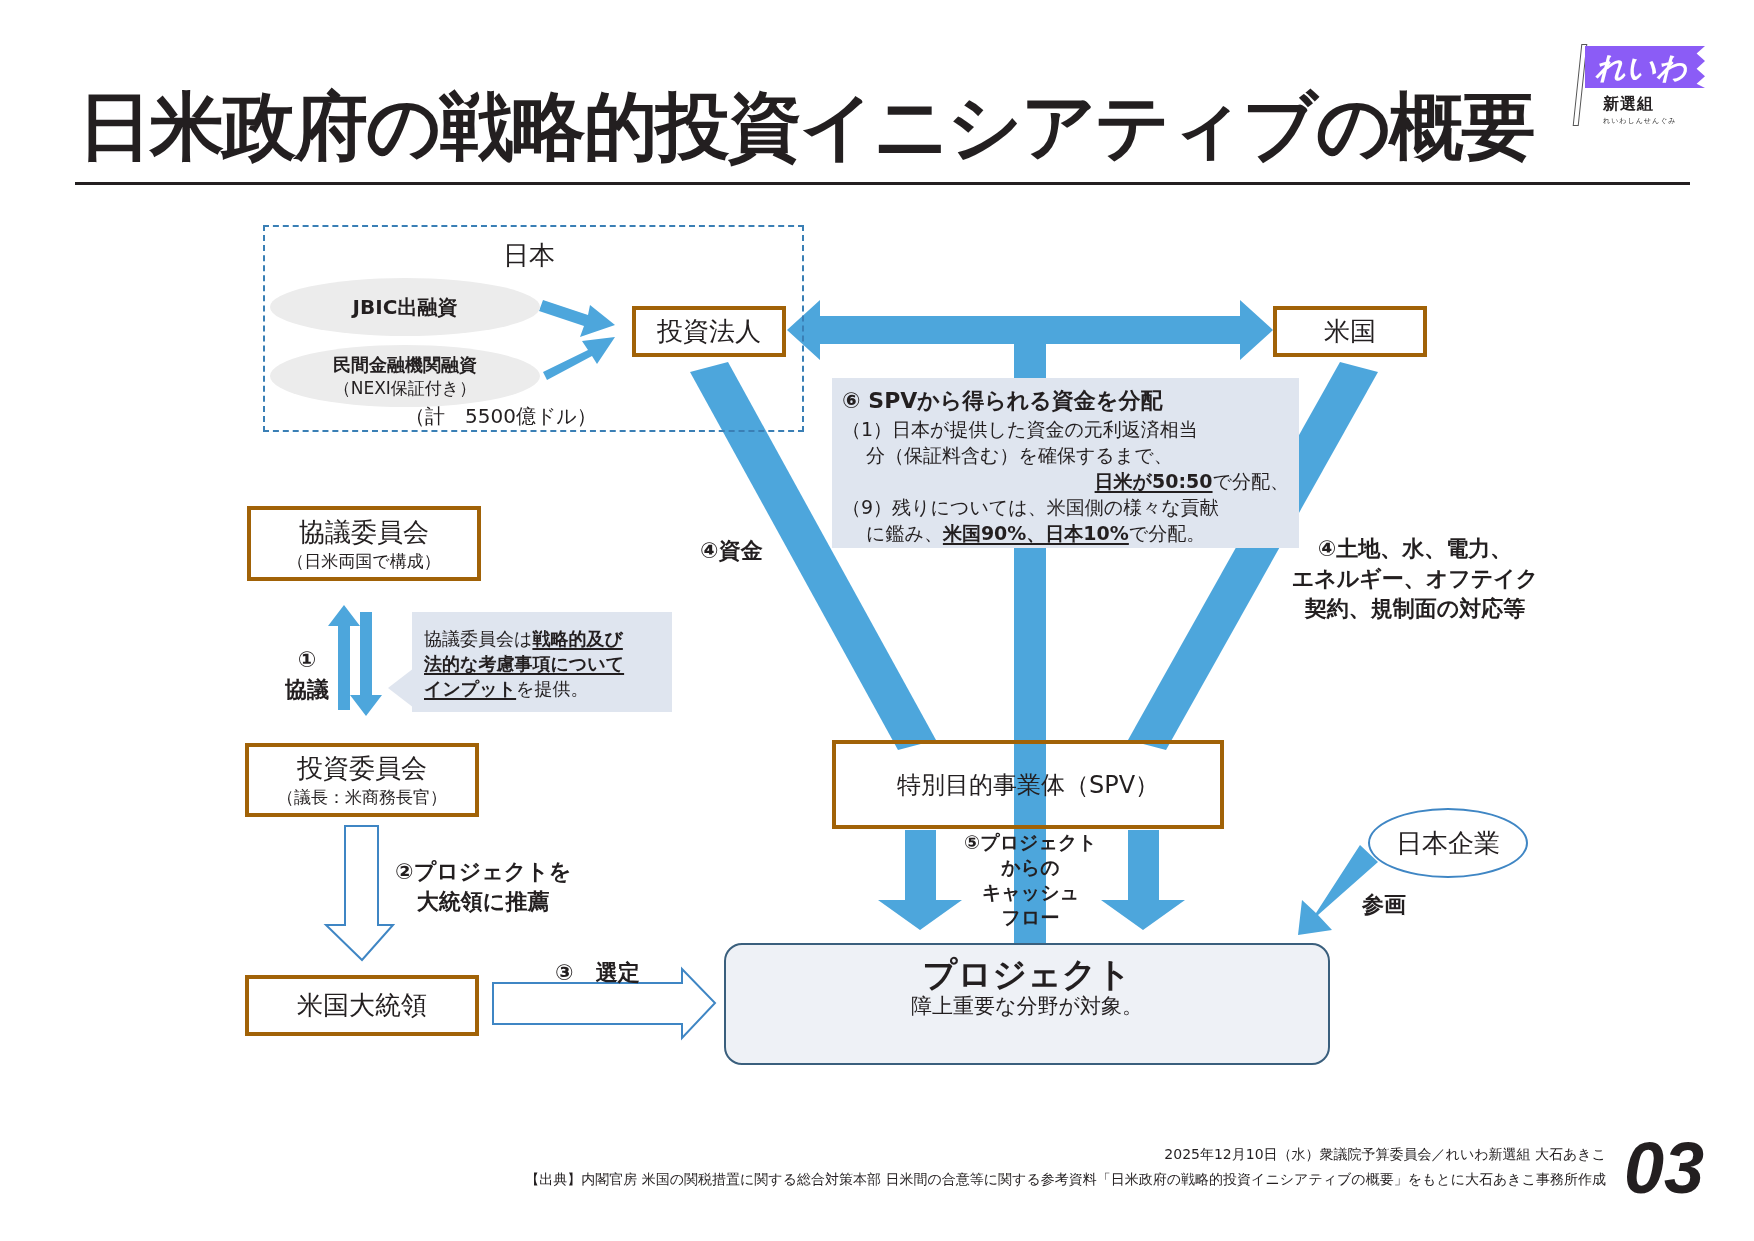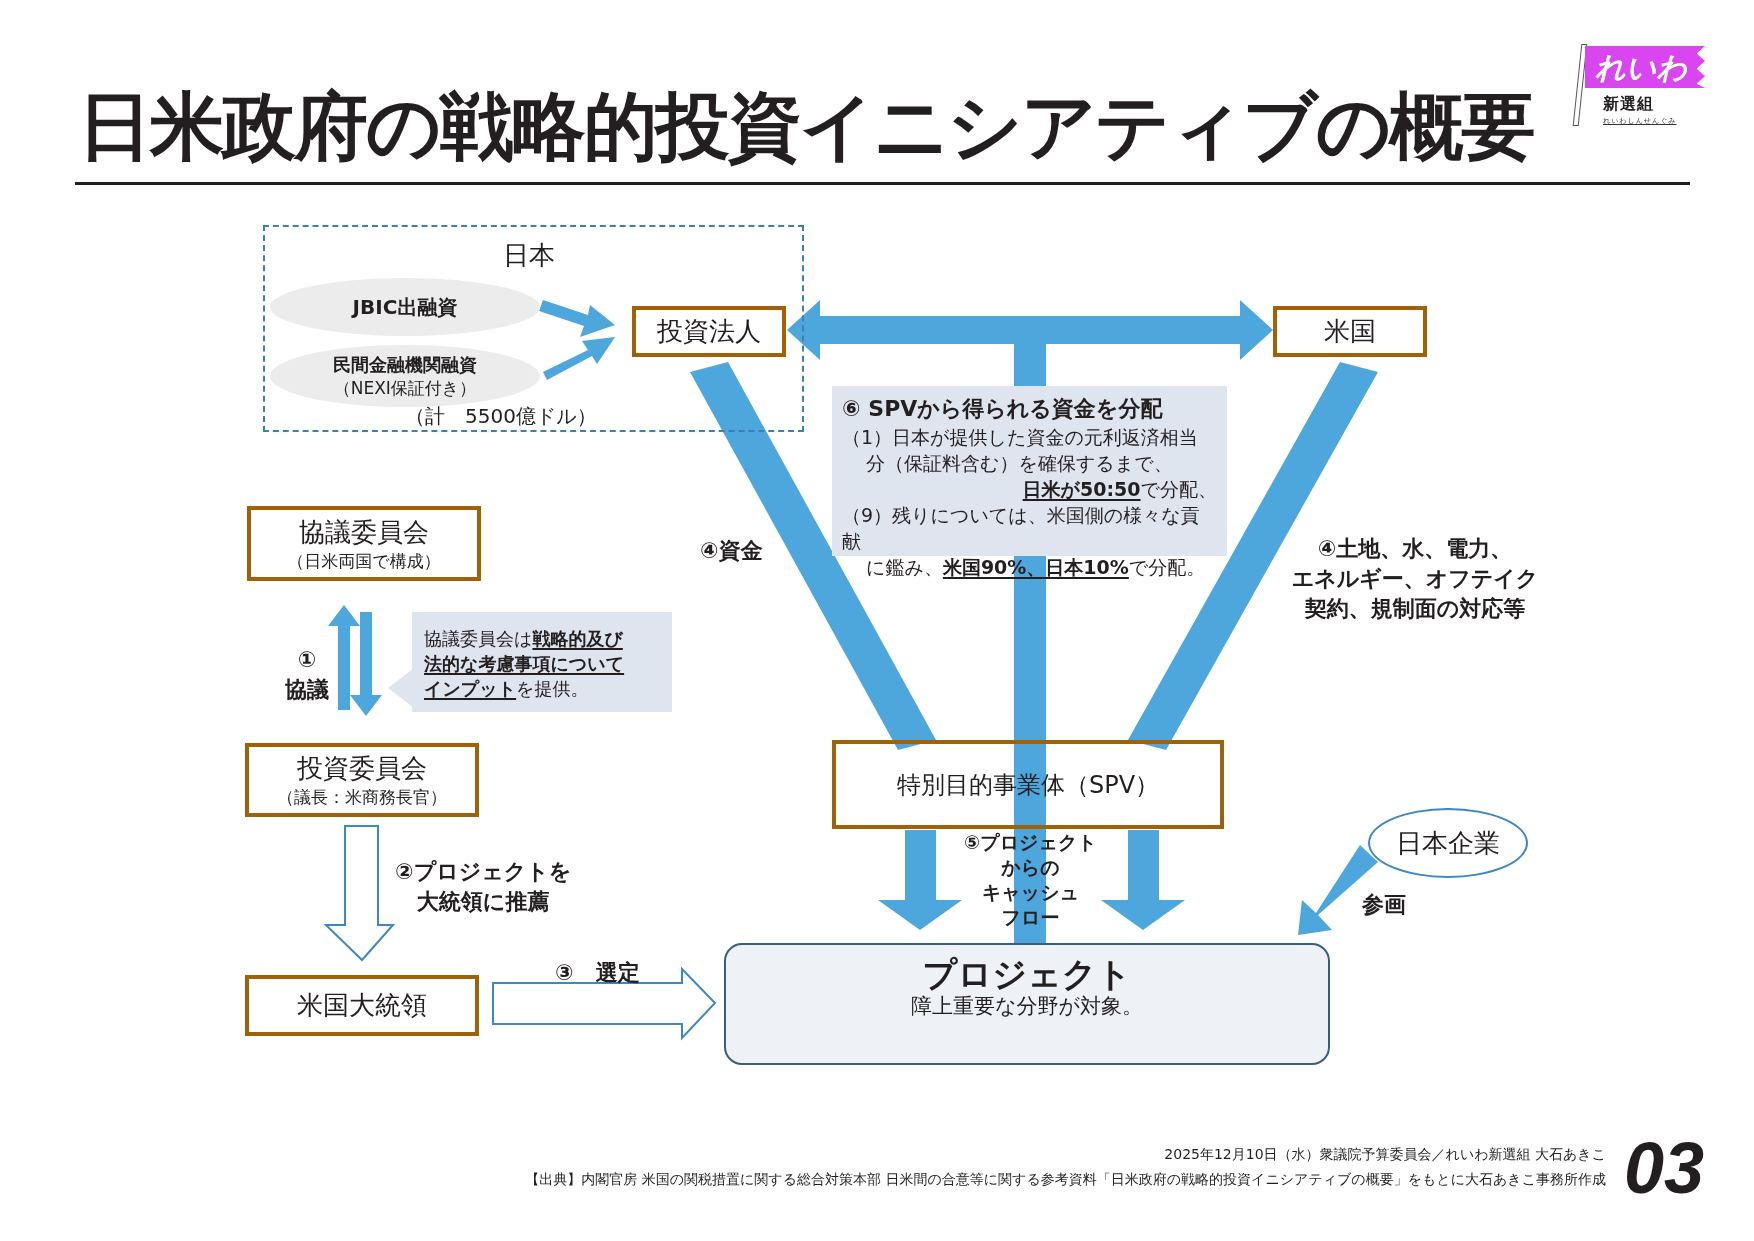--- a/index.html
+++ b/index.html
@@ -3,26 +3,26 @@
 <meta charset="utf-8">
 <style>
   html, body { margin:0; padding:0; background:#ffffff; }
   body { width:1754px; height:1241px; position:relative; overflow:hidden;
          font-family:"DejaVu Sans", "Liberation Sans", sans-serif; color:#231f20; }
   .abs { position:absolute; }
   .title { left:78px; top:78px; font-size:74px; font-weight:bold; letter-spacing:-2px; color:#231f20; white-space:nowrap;text-align:right; }
   .title-rule { left:75px; top:182px; width:1615px; height:3px; background:#231f20; }
   
   .logo { left:1575px; top:44px; width:150px; height:100px; }
-  .logo-flag { position:absolute; left:10px; top:2px; width:120px; height:42px; background:#d946ef;
+  .logo-flag { position:absolute; left:10px; top:2px; width:120px; height:42px; background:#8b5cf6;
                clip-path:polygon(0 0,100% 0,93% 18%,100% 36%,93% 54%,100% 72%,93% 90%,100% 100%,0 100%); }
   .logo-flag span { position:absolute; left:10px; top:2px; color:#fff; font-weight:bold; font-size:30px; font-style:italic; }
   .logo-pole { position:absolute; left:2px; top:0; width:4px; height:80px; background:#fff; border:1px solid #555; transform:skewX(-6deg); }
   .logo-sub { position:absolute; left:28px; top:50px; font-size:16px; font-weight:bold; letter-spacing:1px; }
-  .logo-sub2 { position:absolute; left:28px; top:72px; font-size:7px; letter-spacing:1px; color:#333;text-decoration:underline; }
+  .logo-sub2 { position:absolute; left:28px; top:72px; font-size:7px; letter-spacing:1px; color:#333; }
 
   .dash-box { left:263px; top:225px; width:537px; height:203px; border:2px dashed #3a7fb5; }
   .ellipse { background:#ececec; border-radius:50%; display:flex; flex-direction:column; align-items:center; justify-content:center; text-align:center; }
   .box { border:4px solid #a16207; background:#fff; display:flex; flex-direction:column; align-items:center; justify-content:center; text-align:center; box-sizing:border-box; }
   .note { background:#dfe5ef; box-sizing:border-box; }
   .bold { font-weight:bold; }
   u { text-decoration:underline; text-decoration-thickness:2px; text-underline-offset:3px; }
   svg.overlay { position:absolute; left:0; top:0; }
   .lbl { font-weight:bold; font-size:22px; line-height:30px; text-align:center; white-space:nowrap; }
   .footer1 { right:148px; top:1146px; font-size:14px; white-space:nowrap; }
@@ -100,21 +100,21 @@
 </div>
 <div class="abs" style="left:405px;top:403px;font-size:20px;">（計　5500億ドル）</div>
 
 <div class="abs box" style="left:632px;top:306px;width:154px;height:51px;font-size:26px;">
   <span>投資法人</span>
 </div>
 <div class="abs box" style="left:1273px;top:306px;width:154px;height:51px;font-size:26px;">
   <span>米国</span>
 </div>
 
-<div class="abs note" style="left:832px;top:386px;width:395px;height:170px;padding:8px 10px;font-size:19px;line-height:26px;">
+<div class="abs note" style="left:832px;top:378px;width:467px;height:170px;padding:8px 10px;font-size:19px;line-height:26px;">
   <div class="bold" style="font-size:22px;line-height:30px;">⑥ SPVから得られる資金を分配</div>
   <div>（1）日本が提供した資金の元利返済相当</div>
   <div style="padding-left:24px;">分（保証料含む）を確保するまで、</div>
   <div style="padding-left:24px;text-align:right;"><u class="bold">日米が50:50</u><span>で分配、</span></div>
   <div>（9）残りについては、米国側の様々な貢献</div>
   <div style="padding-left:24px;"><span>に鑑み、</span><u class="bold">米国90%、日本10%</u><span>で分配。</span></div>
 </div>
 
 <div class="abs lbl" style="left:700px;top:536px;">④資金</div>
 <div class="abs lbl" style="left:1285px;top:534px;width:260px;">

